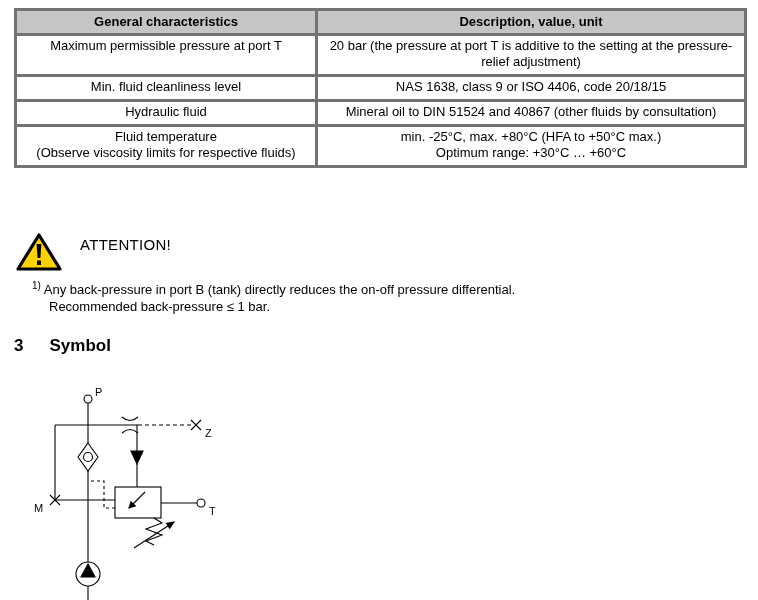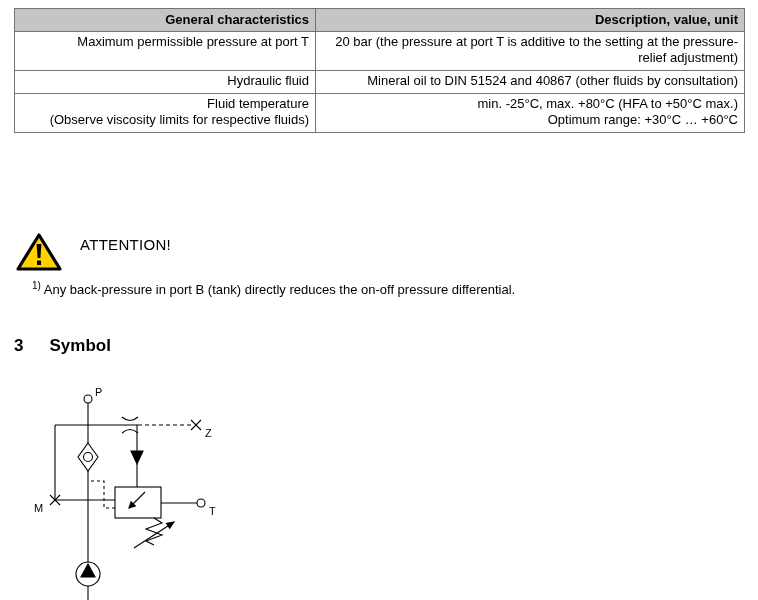--- a/index.html
+++ b/index.html
@@ -10,21 +10,21 @@
   }
 
   
   table.chars {
     position:absolute; left:14px; top:8px; width:730px;
     border-collapse:collapse; table-layout:fixed; font-size:13px;
   }
   table.chars col.c1 { width:301px; }
   table.chars col.c2 { width:429px; }
   table.chars th, table.chars td {
-    border:1px solid #737373; text-align:right; vertical-align:top;
+    border:3px solid #737373; text-align:center; vertical-align:top;
     padding:2px 6px 4px 6px; line-height:16px; white-space:pre-line;
   }
   table.chars th { background:#c5c5c5; font-weight:bold; padding:3px 6px; }
 
   
   .attention { position:absolute; left:16px; top:232px; display:flex; align-items:flex-end; gap:18px; }
   .attention-title { font-size:15px; letter-spacing:0.3px; margin-bottom:19px; }
 
   .footnote { position:absolute; left:32px; top:277px; font-size:13px; line-height:17px; }
   .footnote sup { font-size:10px; }
@@ -53,20 +53,24 @@
       <th>General characteristics</th>
       <th>Description, value, unit</th>
     </tr>
   </thead>
   <tbody>
     <tr>
       <td>Maximum permissible pressure at port T</td>
       <td>20 bar (the pressure at port T is additive to the setting at the pressure-relief adjustment)</td>
     </tr>
     <tr>
+      <td>Min. fluid cleanliness level</td>
+      <td>NAS 1638, class 9 or ISO 4406, code 20/18/15</td>
+    </tr>
+    <tr>
       <td>Hydraulic fluid</td>
       <td>Mineral oil to DIN 51524 and 40867 (other fluids by consultation)</td>
     </tr>
     <tr>
       <td>Fluid temperature
 (Observe viscosity limits for respective fluids)</td>
       <td>min. -25°C, max. +80°C (HFA to +50°C max.)
 Optimum range: +30°C … +60°C</td>
     </tr>
   </tbody>
@@ -76,20 +80,21 @@
   <svg width="46" height="40" viewBox="0 0 46 40">
     <polygon points="23,3 44,37 2,37" fill="#FFD200" stroke="#000" stroke-width="3.2" stroke-linejoin="round"></polygon>
     <polygon points="20.6,12 25.4,12 24.4,26 21.6,26" fill="#000"></polygon>
     <rect x="21" y="28.5" width="4" height="4.5" fill="#000"></rect>
   </svg>
   <div class="attention-title">ATTENTION!</div>
 </div>
 
 <div class="footnote">
   <div class="line1"><sup>1)</sup> <span>Any back-pressure in port B (tank) directly reduces the on-off pressure differential.</span></div>
+  <div class="line2">Recommended back-pressure ≤ 1 bar.</div>
 </div>
 
 <div class="section-heading">
   <span>3</span>
   <span>Symbol</span>
 </div>
 
 <svg class="diagram" width="240" height="216" viewBox="0 0 240 216">
   <g stroke="#000" fill="none" stroke-width="1.1">
 

